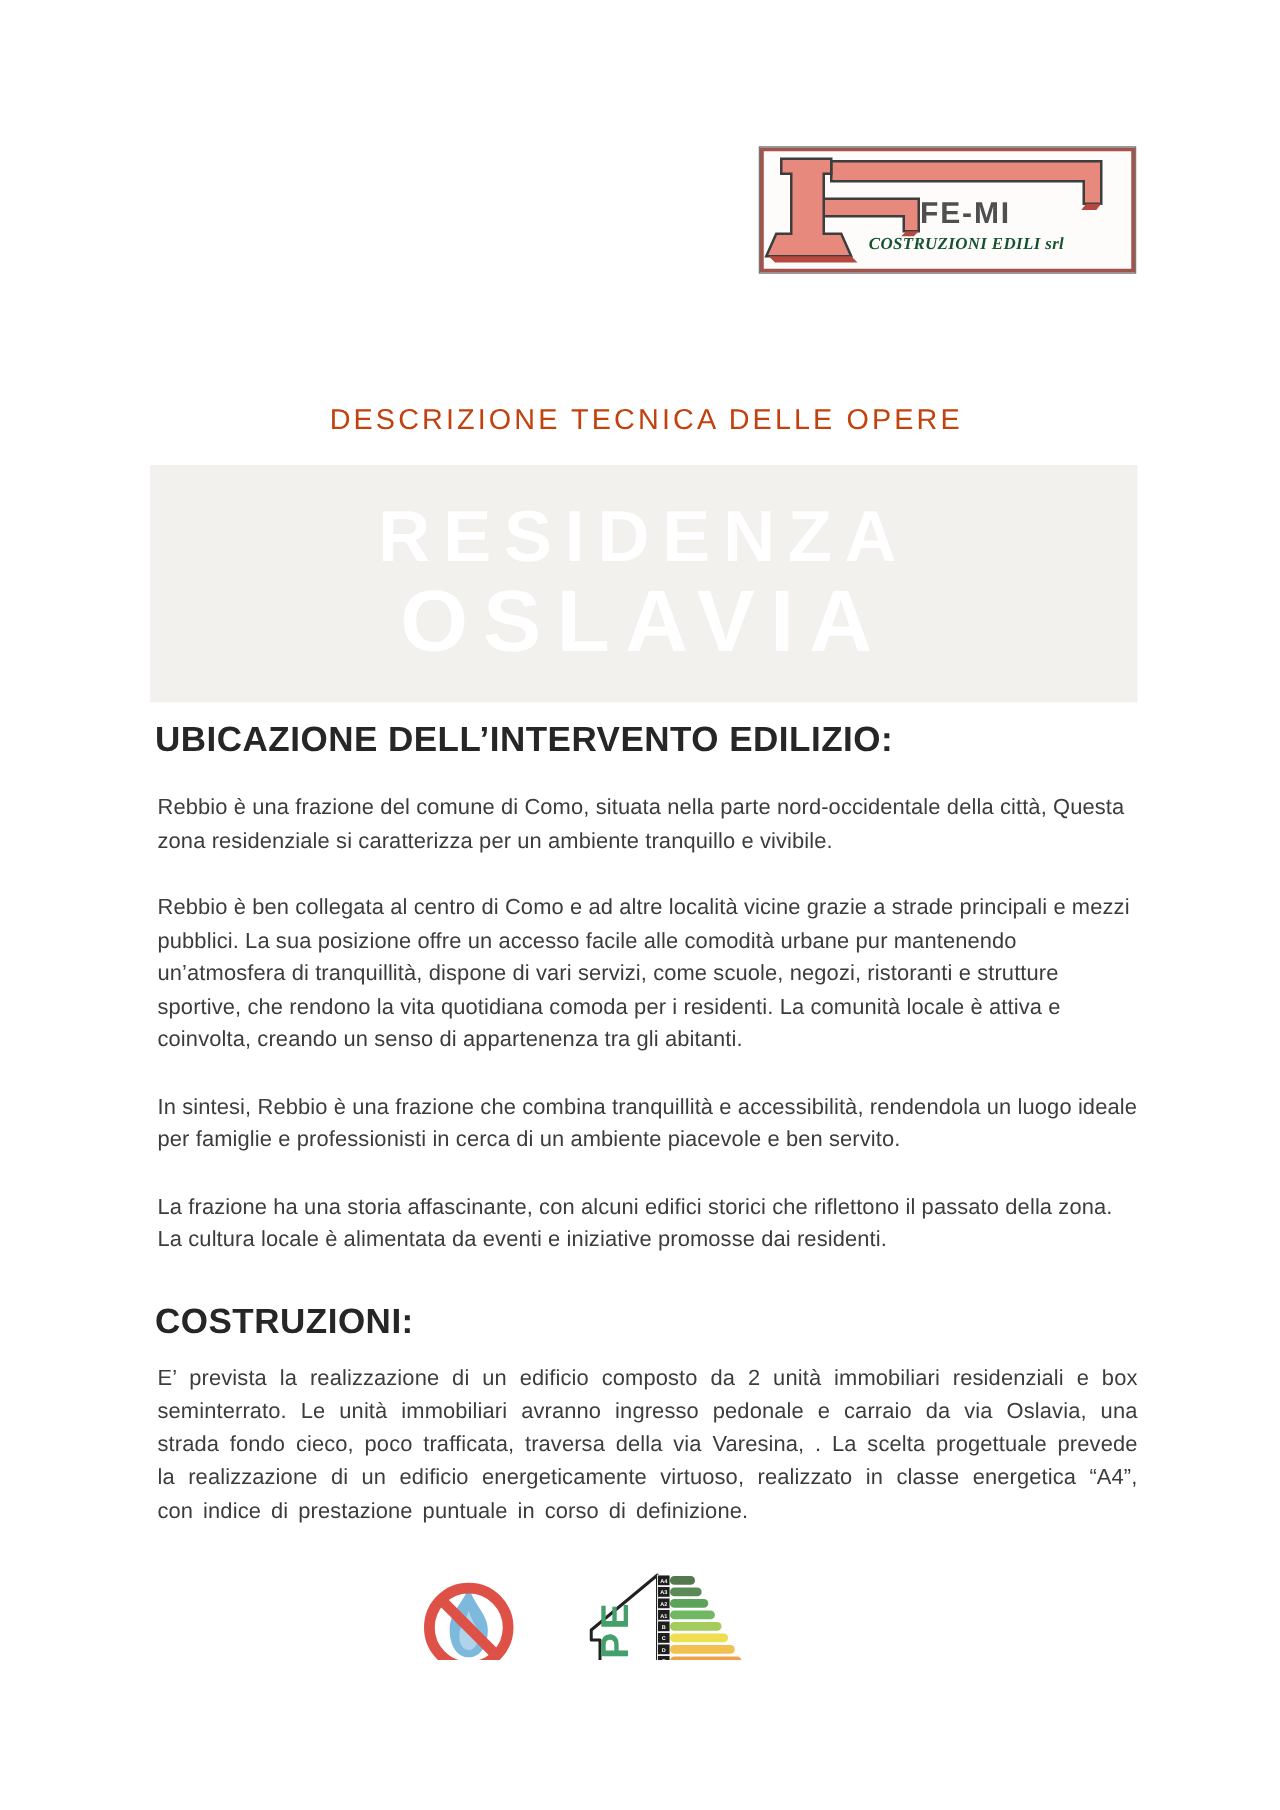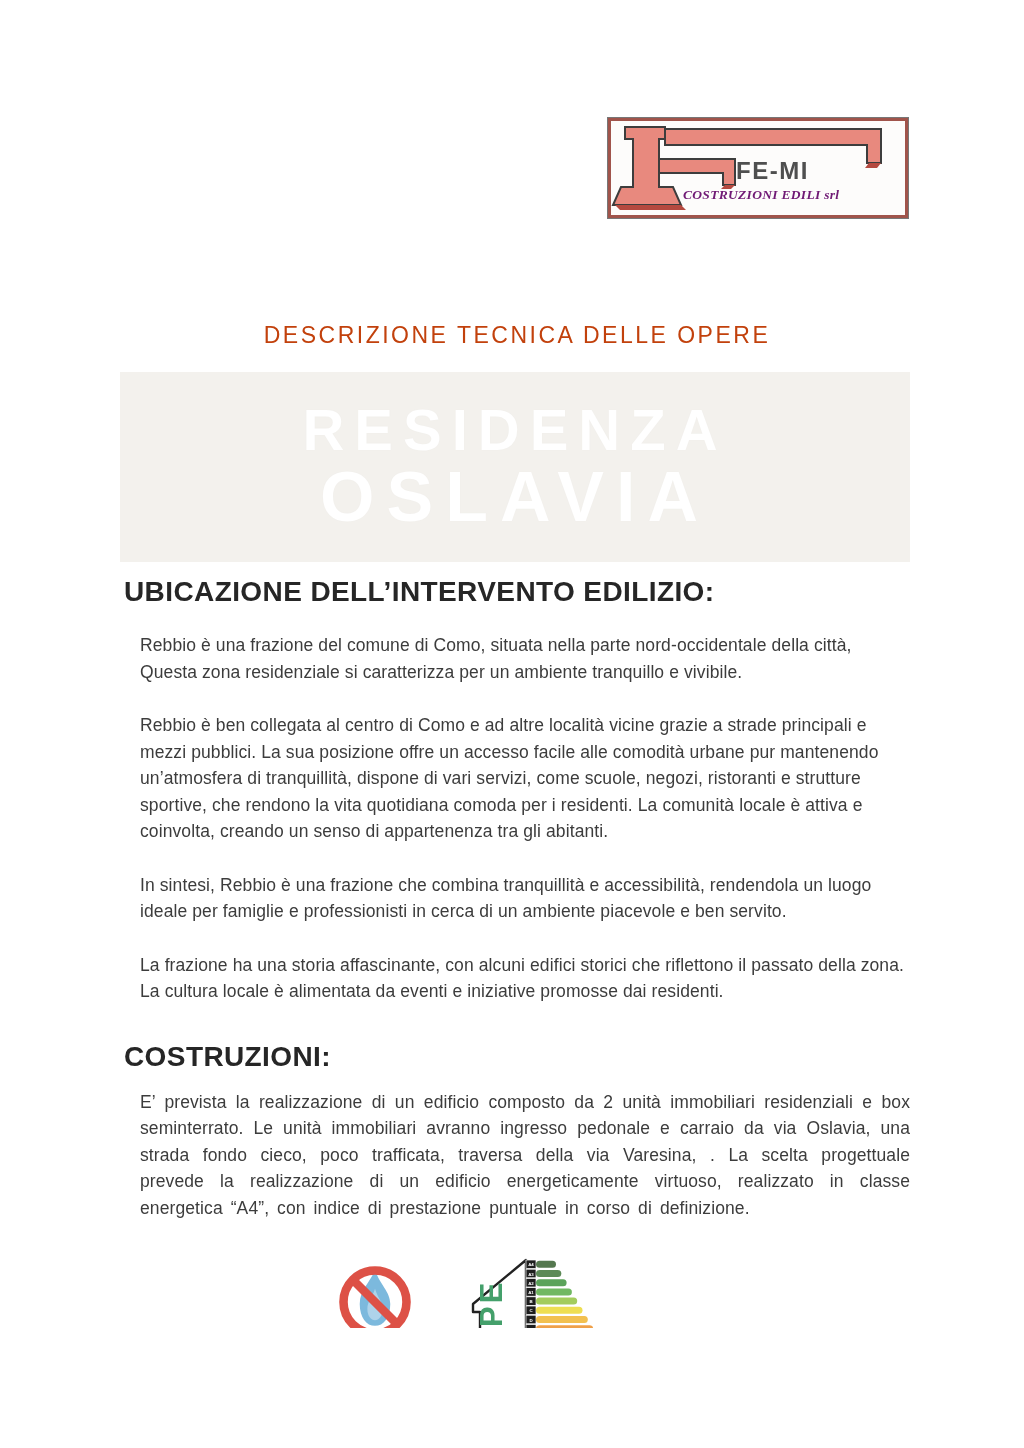--- a/index.html
+++ b/index.html
@@ -5,41 +5,41 @@
   html,body{margin:0;padding:0;background:#ffffff;}
   .page{position:relative;width:1024px;height:1328px;background:#ffffff;overflow:hidden;
         font-family:"Liberation Sans",sans-serif;color:#3c3c3c;text-decoration:underline;}
 
   
   .logo-box{position:absolute;left:608px;top:118px;width:294px;height:94px;
             border:3px solid #a0544b;outline:1px solid #777;background:#fdfcfb;}
   .logo-box svg{position:absolute;left:0;top:0;}
   .femi-name{position:absolute;left:125px;top:36px;font-size:24px;font-weight:bold;
              color:#4f4f4f;letter-spacing:1.5px;}
-  .femi-sub{position:absolute;left:72px;top:66px;font-family:"Liberation Serif",serif;
-            font-style:italic;font-weight:bold;font-size:13.5px;color:#701a75;letter-spacing:.3px;}
+  .femi-sub{position:absolute;left:84px;top:66px;font-family:"Liberation Serif",serif;
+            font-style:italic;font-weight:bold;font-size:13.5px;color:#14532d;letter-spacing:.3px;}
 
   
   .doc-title{position:absolute;left:124px;top:322px;width:786px;text-align:center;
              font-size:23px;font-weight:400;color:#c2410c;letter-spacing:2.5px;white-space:nowrap;}
 
   
   .banner{position:absolute;left:120px;top:372px;width:790px;height:190px;background:#f3f1ed;
           display:flex;flex-direction:column;align-items:center;justify-content:center;overflow:hidden;}
   .banner .wm1{font-size:58px;font-weight:800;letter-spacing:10px;color:rgba(255,255,255,.97);
                line-height:1.05;text-shadow:0 0 1px #eceae6;}
   .banner .wm2{font-size:70px;font-weight:800;letter-spacing:12px;color:rgba(255,255,255,.97);
                line-height:1.05;text-shadow:0 0 1px #eceae6;}
 
   
   .content{position:absolute;left:124px;top:580px;width:786px;}
   .content h2{font-size:28px;font-weight:bold;color:#262626;letter-spacing:.4px;
               margin:0 0 28px 0;line-height:24px;}
   .content h2.second{margin-top:40px;margin-bottom:20px;}
-  .content p{font-size:17.5px;line-height:26.5px;margin:0 0 27px 16px;color:#3c3c3c;letter-spacing:.1px;}
+  .content p{font-size:17.5px;line-height:26.5px;margin:0 0 27px 2px;color:#3c3c3c;letter-spacing:.1px;}
   .content p.justify{text-align:justify;word-spacing:3px;}
 
   
   .nogas{position:absolute;left:320px;top:1260px;width:110px;text-align:center;}
   .nogas-label{font-size:21px;font-weight:bold;color:#7f1d1d;letter-spacing:.5px;margin-top:-3px;}
   .nogas-sub{font-size:8px;color:#c3bfb8;letter-spacing:1.6px;margin-top:1px;}
   .ape{position:absolute;left:462px;top:1252px;width:164px;text-align:center;}
   .ape-caption{font-size:10.5px;font-weight:bold;color:#3d3a33;letter-spacing:.2px;margin-top:-2px;}
 
   

